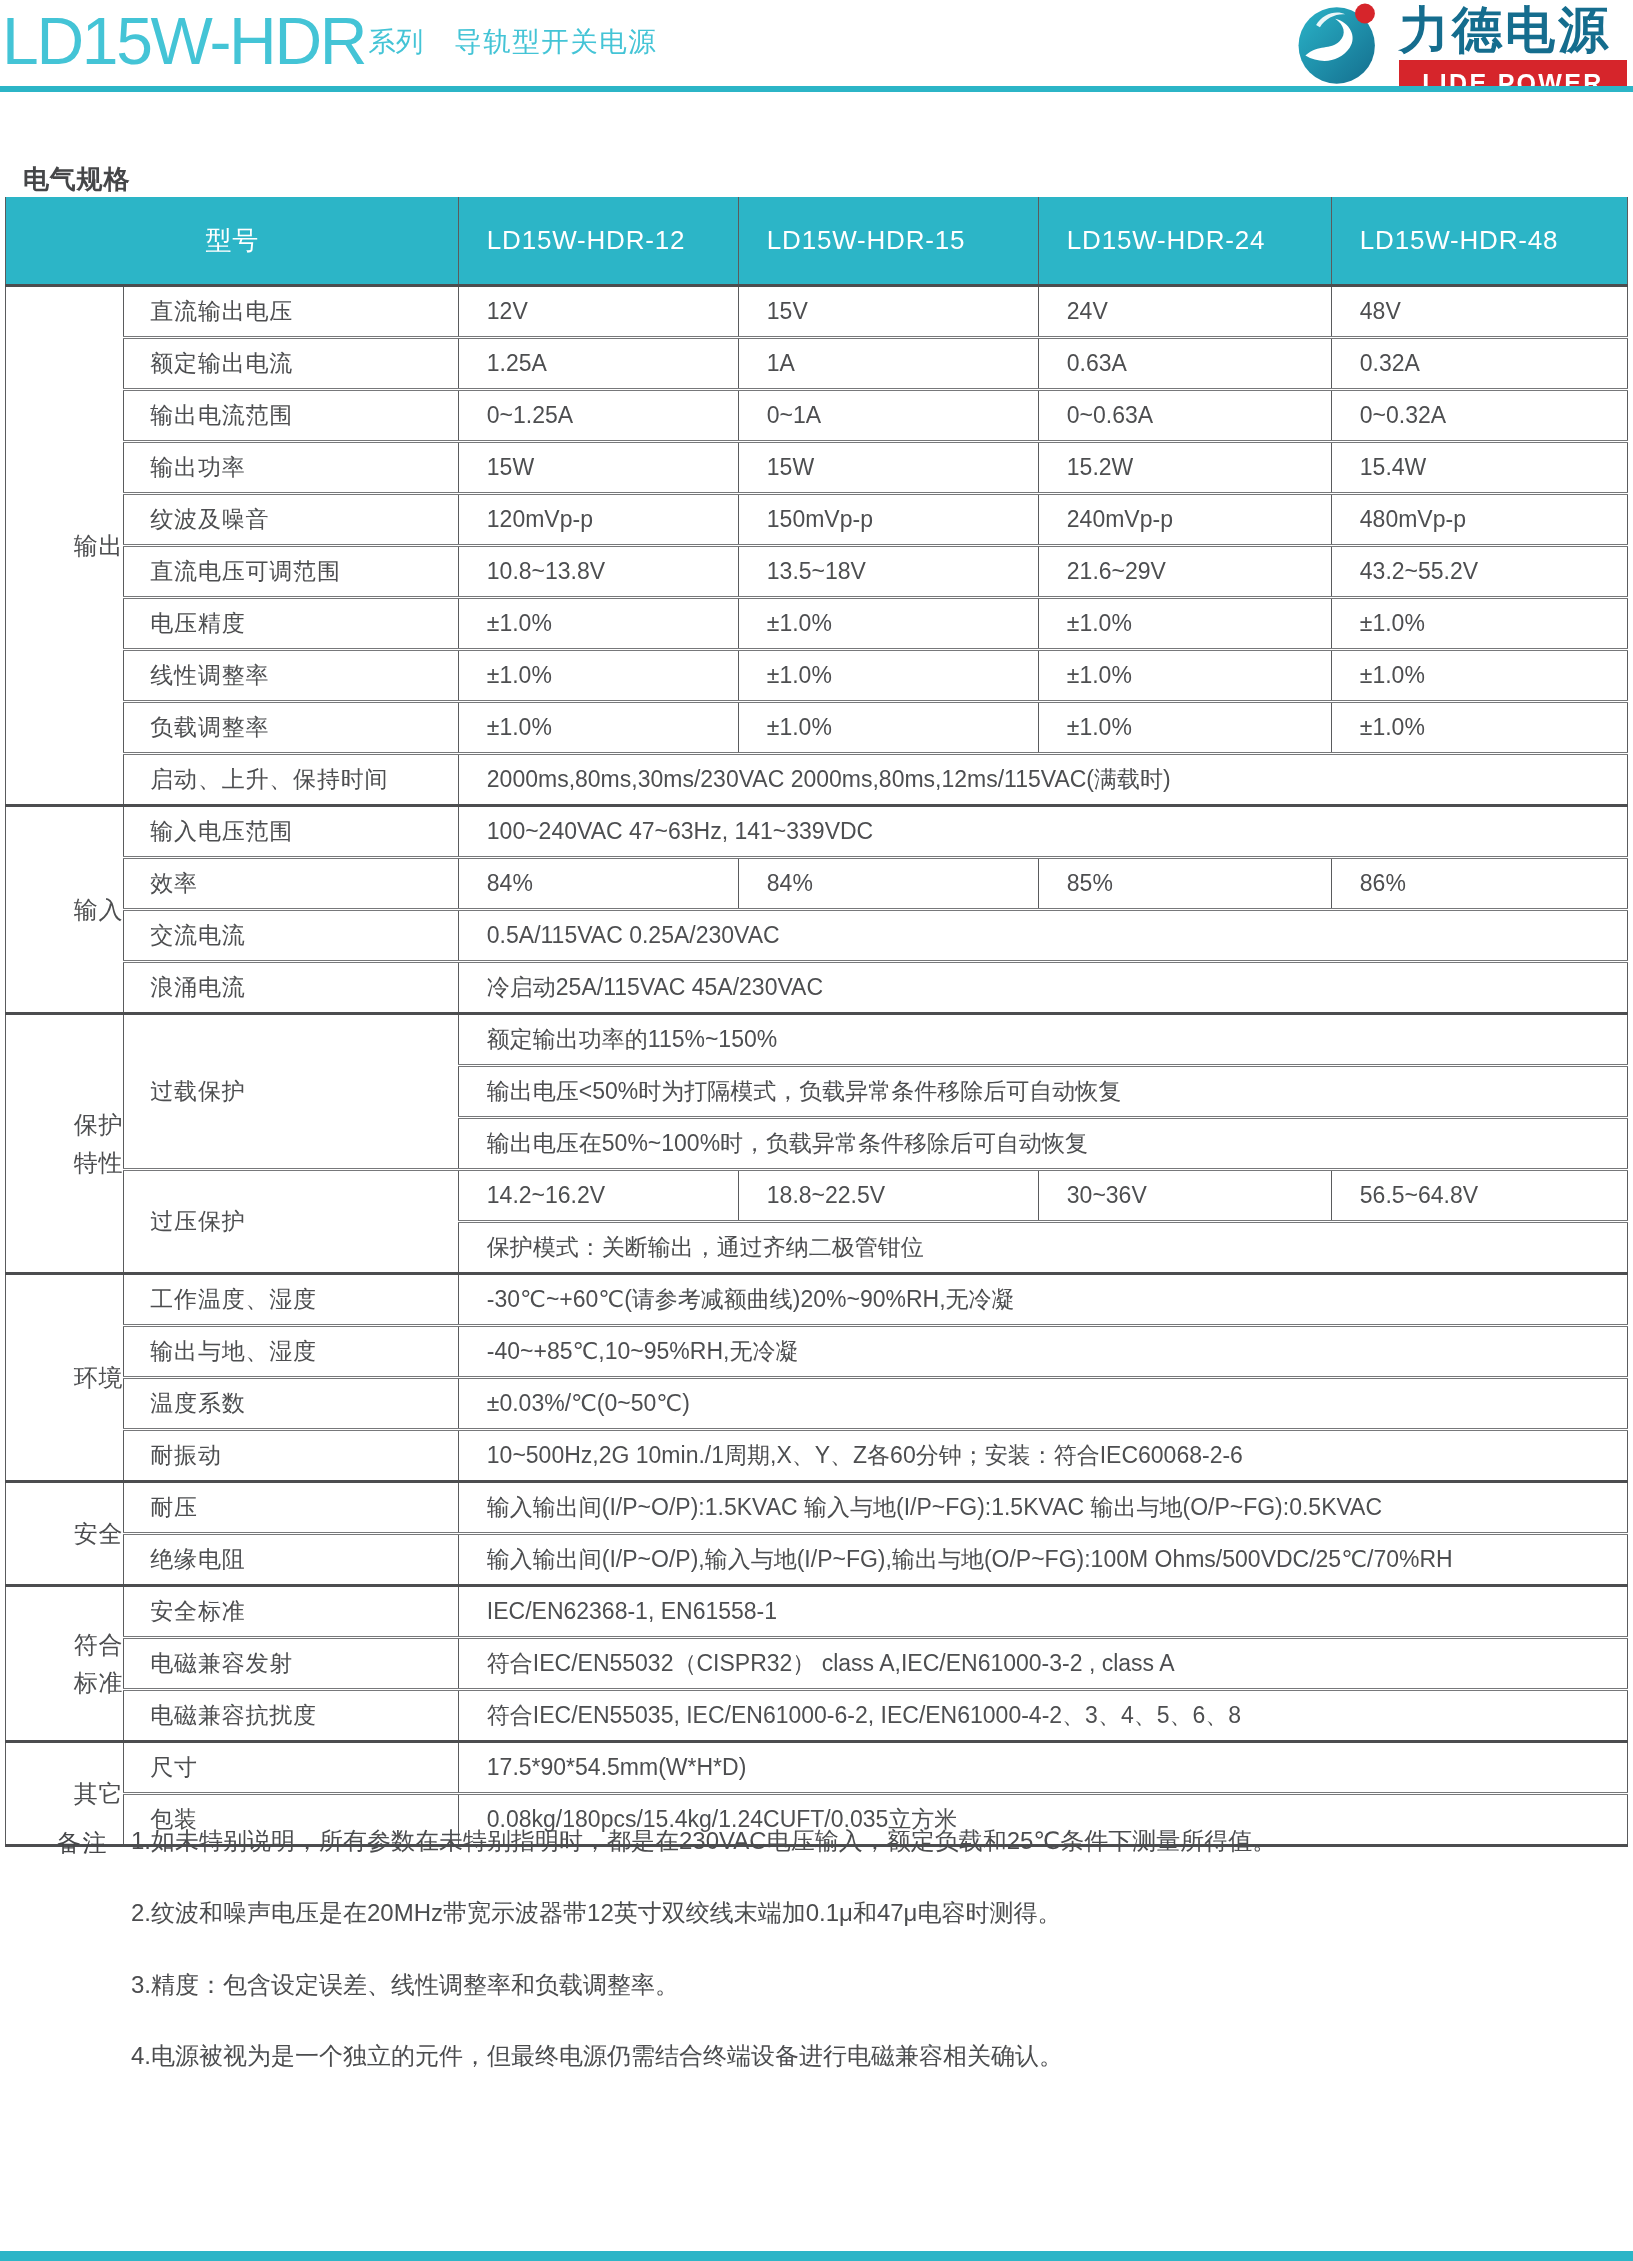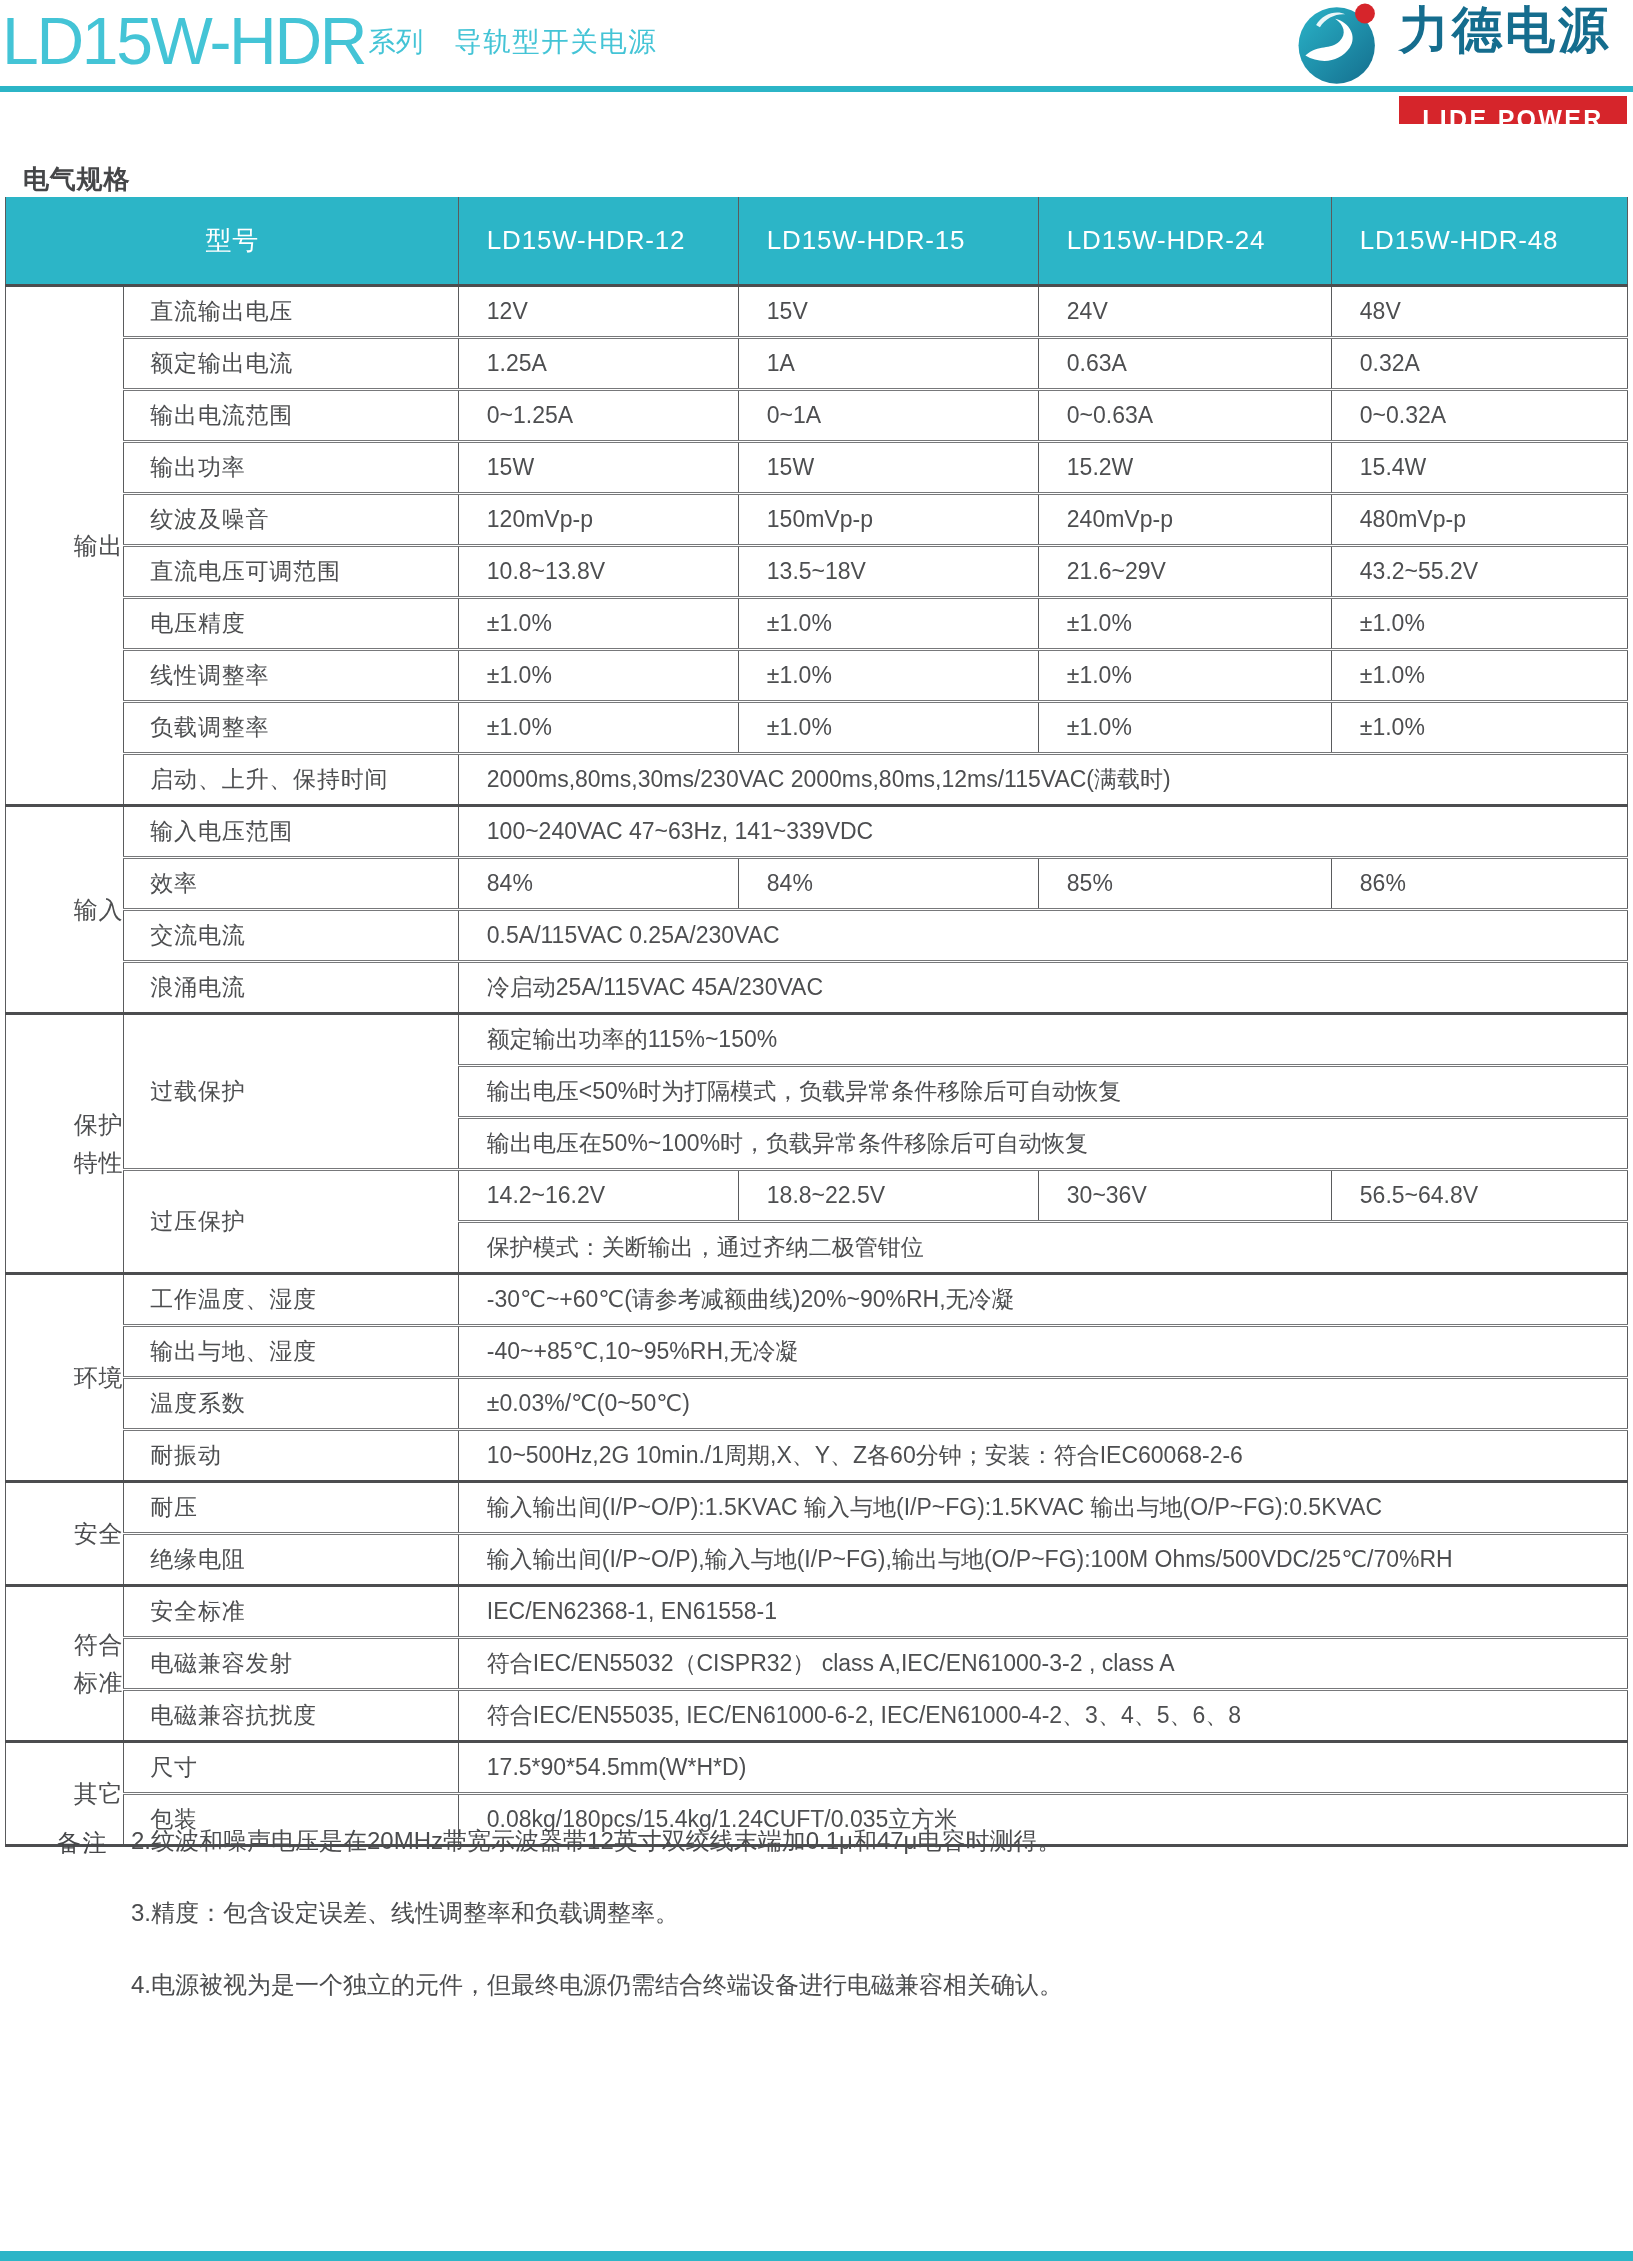--- a/index.html
+++ b/index.html
@@ -8,21 +8,21 @@
     font-family:"Liberation Sans","DejaVu Sans",sans-serif;color:#4d4e50;
   }
   
   .header{position:absolute;top:0;left:0;width:1633px;height:86px;}
   .title-wrap{position:absolute;left:2px;top:0;height:83px;display:flex;align-items:center;}
   .title-model{font-size:66px;font-weight:400;color:#44c4d6;letter-spacing:-2.3px;line-height:83px;}
   .title-series{font-size:27.5px;color:#44c4d6;margin-left:3.1px;}
   .title-desc{font-size:27.5px;color:#44c4d6;margin-left:31px;letter-spacing:1.5px;}
   .logo{position:absolute;right:6.1px;top:1.5px;display:flex;align-items:flex-start;}
   .logo-mark{width:86px;height:84px;margin-right:17px;}
-  .logo-text{display:flex;flex-direction:column;width:228px;gap:36px;}
+  .logo-text{display:flex;flex-direction:column;width:228px;}
   .logo-cn{font-family:"Liberation Serif","DejaVu Serif",serif;font-weight:bold;font-size:50px;
            color:#156d8e;letter-spacing:3.1px;line-height:57px;white-space:nowrap;}
   .logo-en-band{margin-top:1.5px;background:#d6252b;height:27.5px;display:flex;align-items:center;justify-content:center;}
   .logo-en{color:#ffffff;font-weight:bold;font-size:25px;letter-spacing:2.3px;white-space:nowrap;margin-top:20px;}
   .header-rule{position:absolute;top:86px;left:0;width:1633px;height:6.1px;background:#2cb5c7;}
   
   .section-title{position:absolute;left:23px;top:162px;font-size:26px;font-weight:600;color:#454648;letter-spacing:0.8px;}
   
   .spec{position:absolute;left:5.3px;top:197px;width:1623px;border-collapse:collapse;table-layout:fixed;
         border-left:1.5px solid #5a5b5d;border-right:1.5px solid #5a5b5d;border-bottom:3.1px solid #4c4d4f;}
@@ -272,20 +272,21 @@
         <tr class="row-sep">
           <td class="label-cell">包装</td>
           <td colspan="4">0.08kg/180pcs/15.4kg/1.24CUFT/0.035立方米</td>
         </tr>
       </tbody>
   </table>
 
   <div class="notes">
     <div class="notes-label">备注</div>
     <ul class="notes-list">
+        <li>1.如未特别说明，所有参数在未特别指明时，都是在230VAC电压输入，额定负载和25℃条件下测量所得值。</li>
         <li>2.纹波和噪声电压是在20MHz带宽示波器带12英寸双绞线末端加0.1μ和47μ电容时测得。</li>
         <li>3.精度：包含设定误差、线性调整率和负载调整率。</li>
         <li>4.电源被视为是一个独立的元件，但最终电源仍需结合终端设备进行电磁兼容相关确认。</li>
       </ul>
   </div>
 
   <div class="footer-bar"></div>
 </div>
 
 

